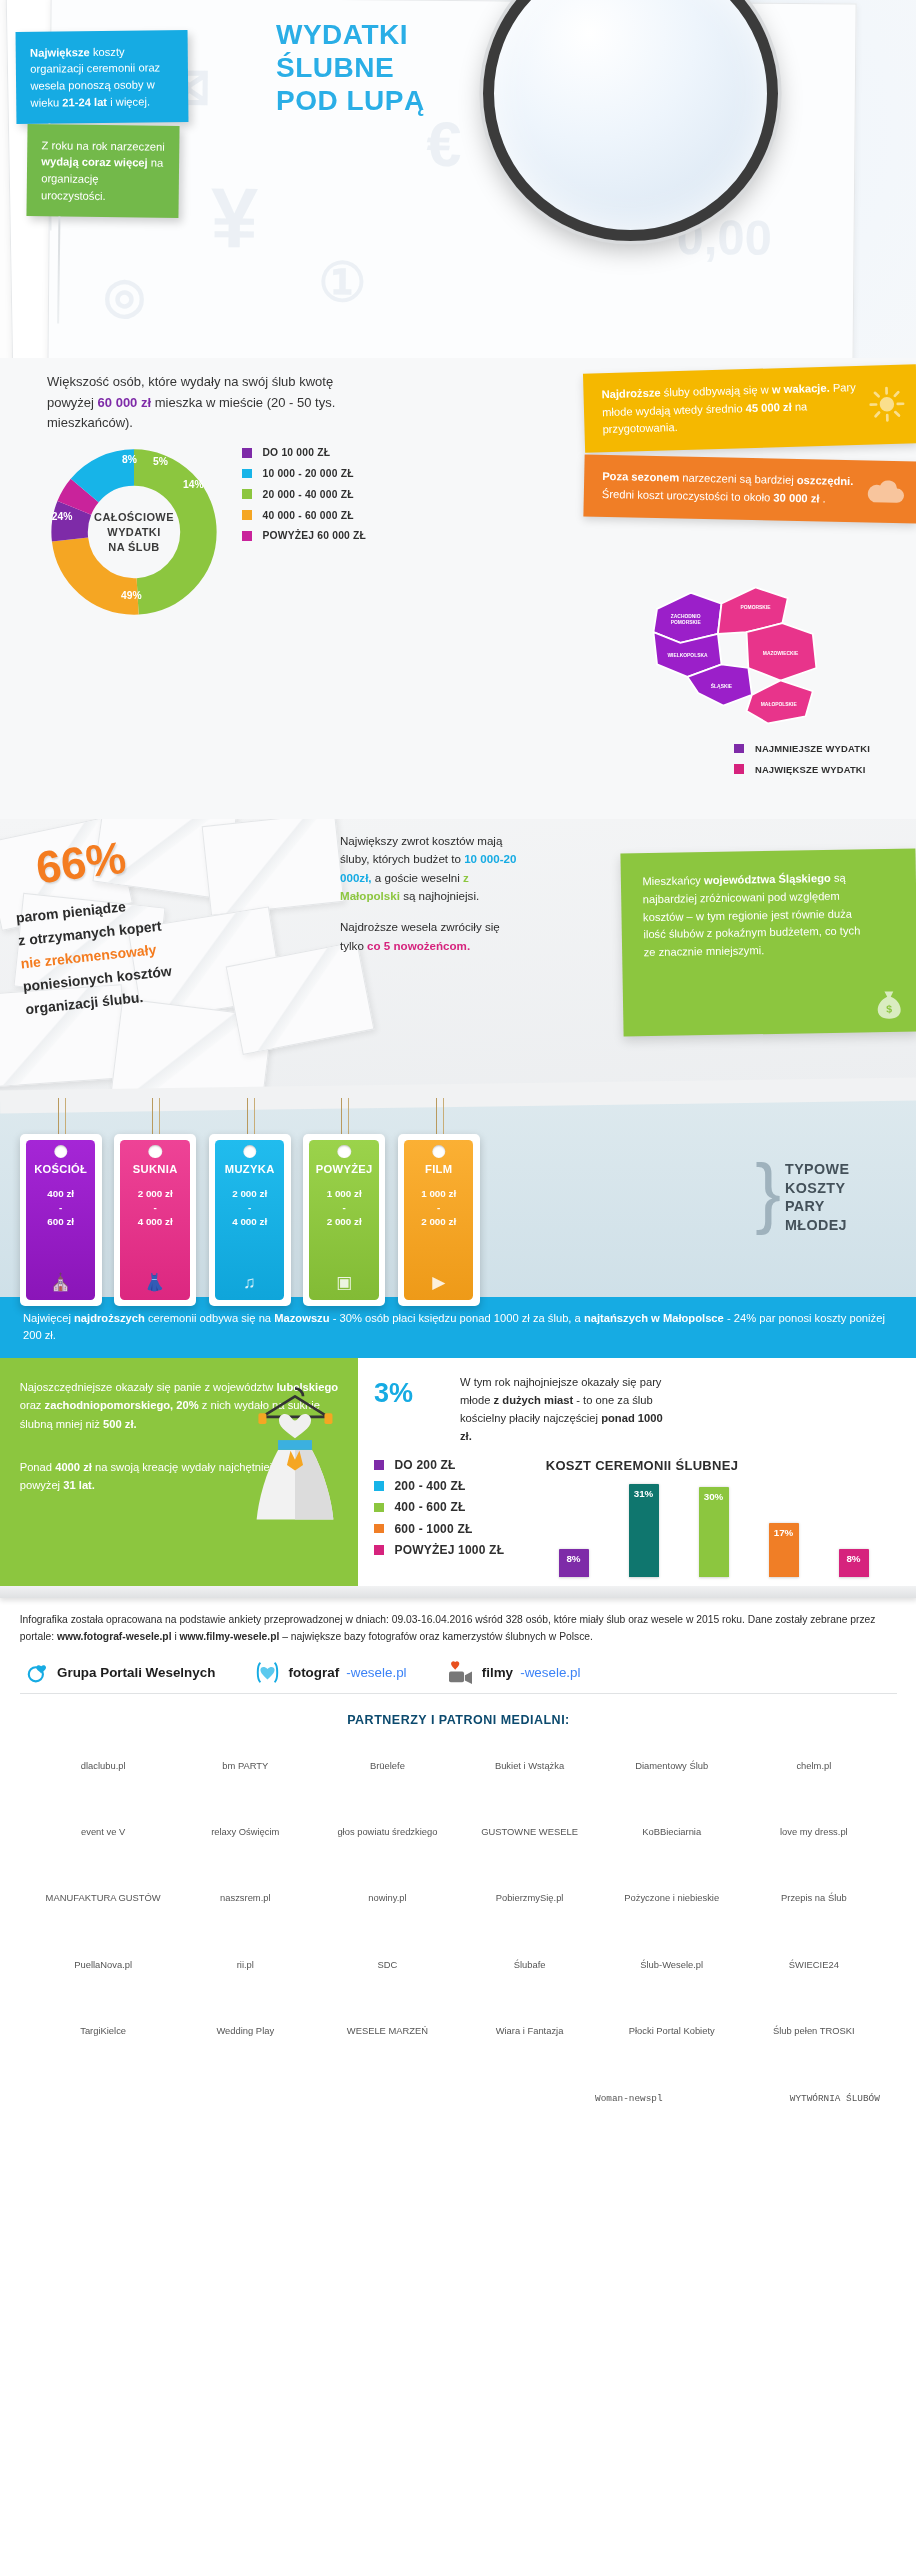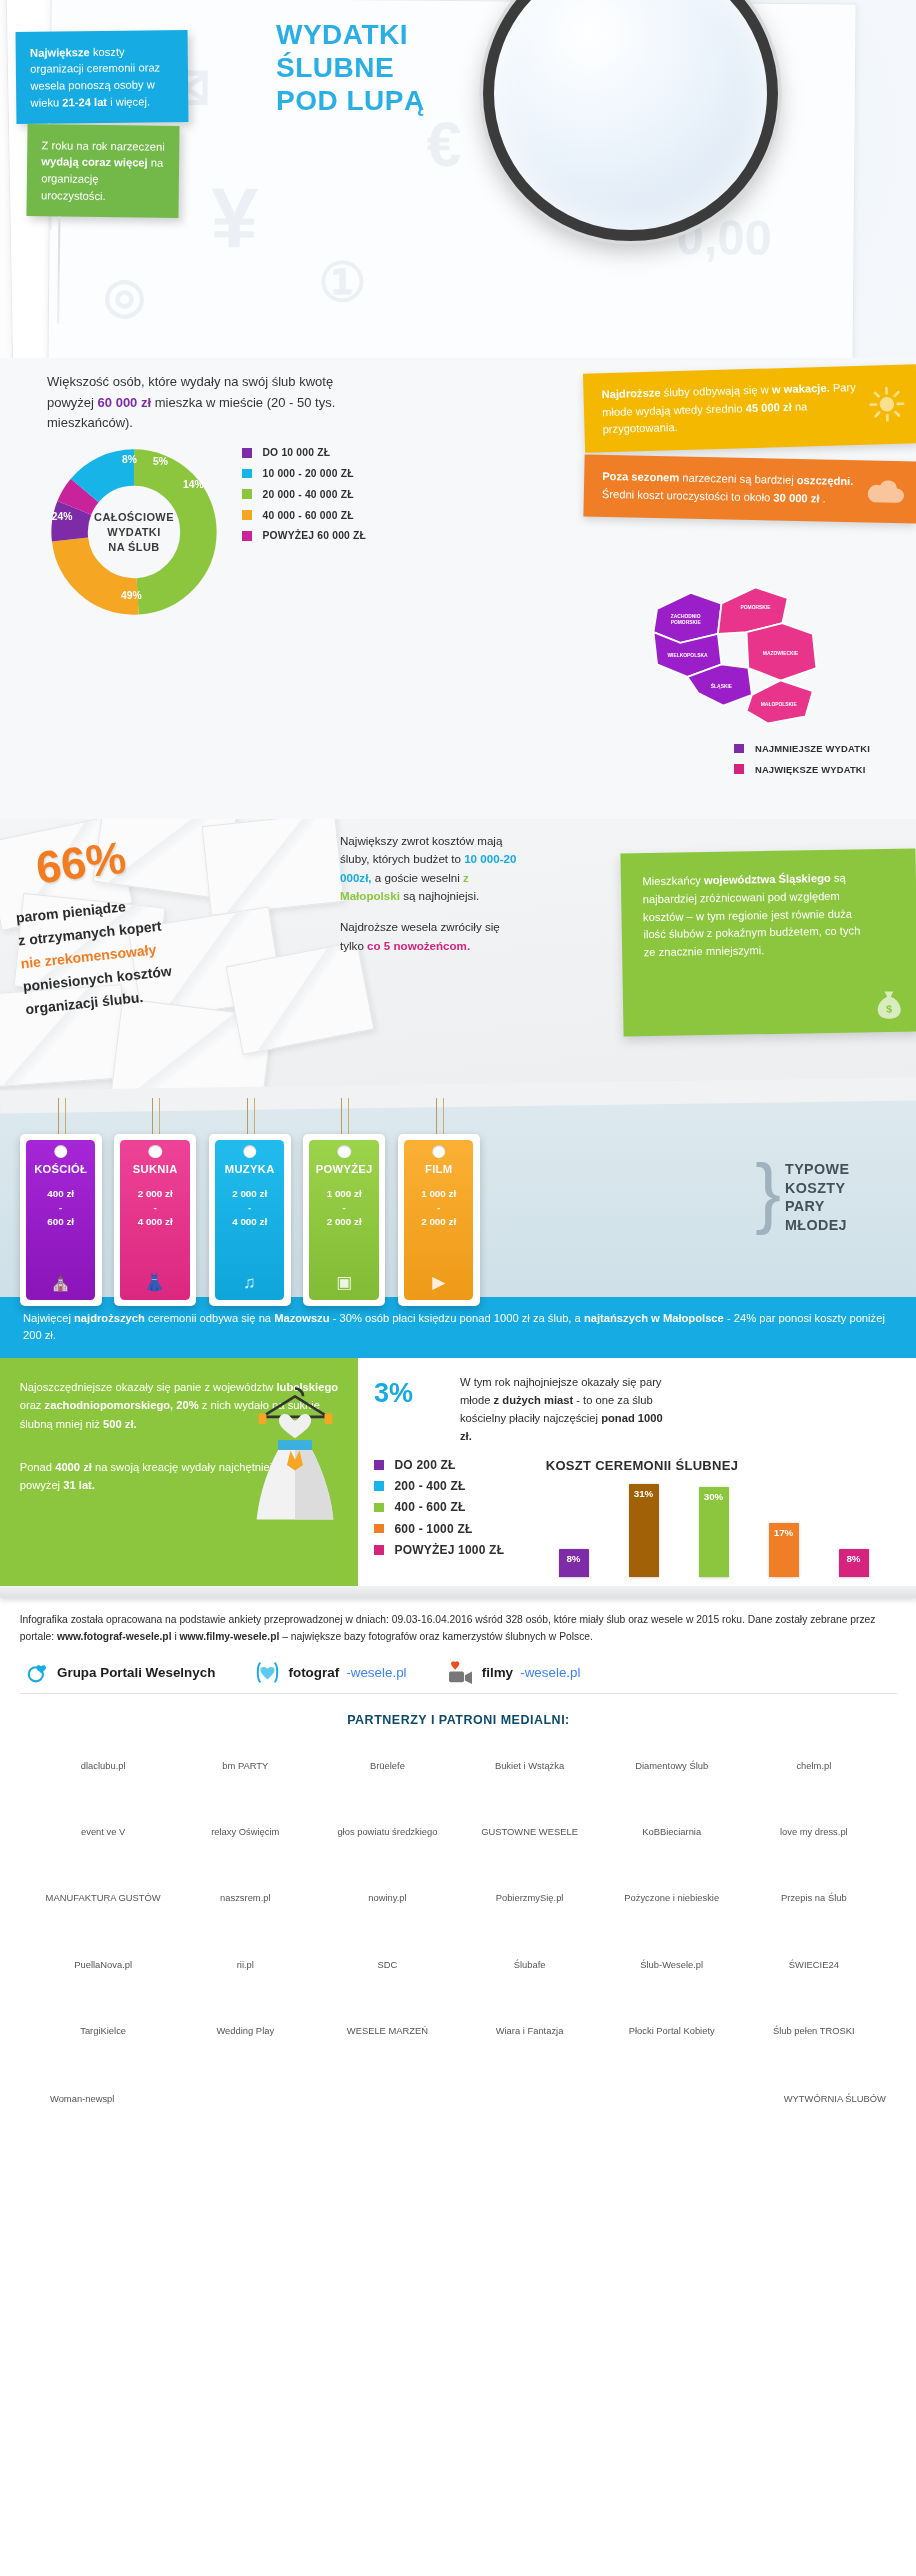--- a/index.html
+++ b/index.html
@@ -219,21 +219,21 @@
 
   .partners-title {
     text-align:center; font-size:12.5px; font-weight:700; color:#0c4a6e;
     letter-spacing:0.5px; margin:19.7px 0 12.5px;
   }
   .pgrid { display:grid; grid-template-columns:repeat(6,1fr); gap:14.3px 7.2px; padding:0 16px 12.5px; }
   .plogo {
     height:52px; display:flex; align-items:center; justify-content:center;
     text-align:center; font-size:9.4px; color:#555; line-height:1.25; padding:1.8px;
   }
-  .prow-last { display:flex; justify-content:space-between; gap:81px; padding:3.6px 0 21.5px; }
+  .prow-last { display:flex; justify-content:flex-end; gap:81px; padding:3.6px 0 21.5px;font-family:Liberation Mono, monospace; }
 </style>
 </head>
 <body>
 
 <div class="page">
 
   <div class="hero">
     <div class="doc d1"></div>
     <div class="doc d2"></div>
     <div class="doc d3">
@@ -553,21 +553,21 @@
             <span class="txt">POWYŻEJ 1000 ZŁ</span>
           </div>
         </div>
 
         <div class="chart-col">
           <div class="chart-title">KOSZT CEREMONII ŚLUBNEJ</div>
           <div class="bars">
             <div class="bar" style="height:28px;background:#7E2BA8">
               <span>8%</span>
               </div>
-            <div class="bar" style="height:93px;background:#a16207">
+            <div class="bar" style="height:93px;background:#0f766e">
               <span>31%</span>
               </div>
             <div class="bar" style="height:90px;background:#8CC63F">
               <span>30%</span>
               </div>
             <div class="bar" style="height:54px;background:#F07E26">
               <span>17%</span>
               </div>
             <div class="bar" style="height:28px;background:#D6237D">
               <span>8%</span>

